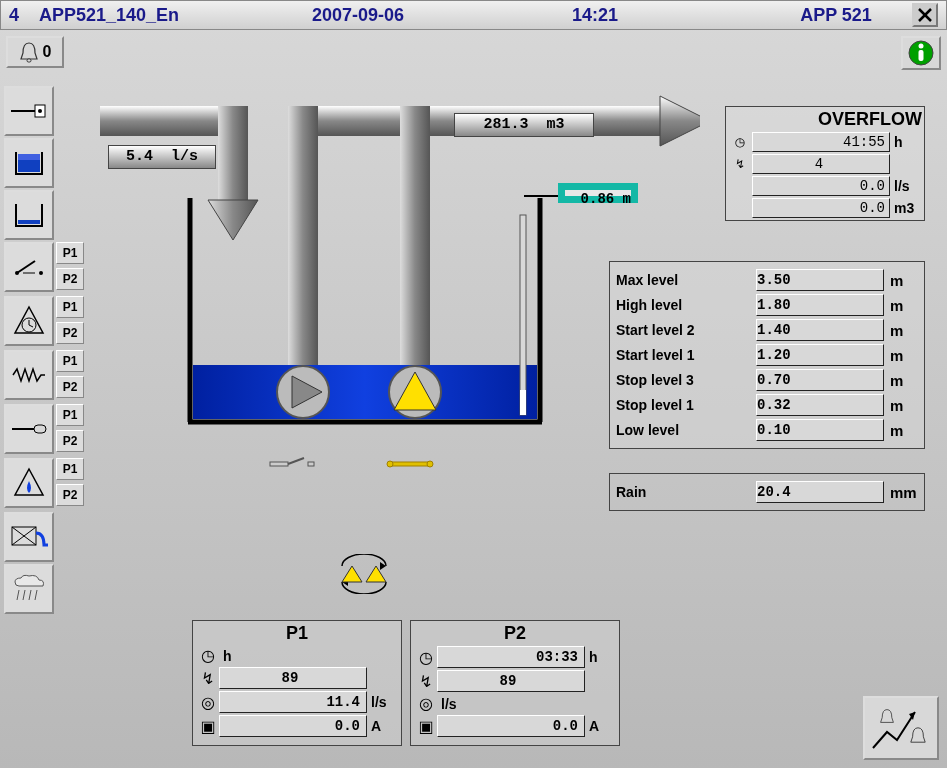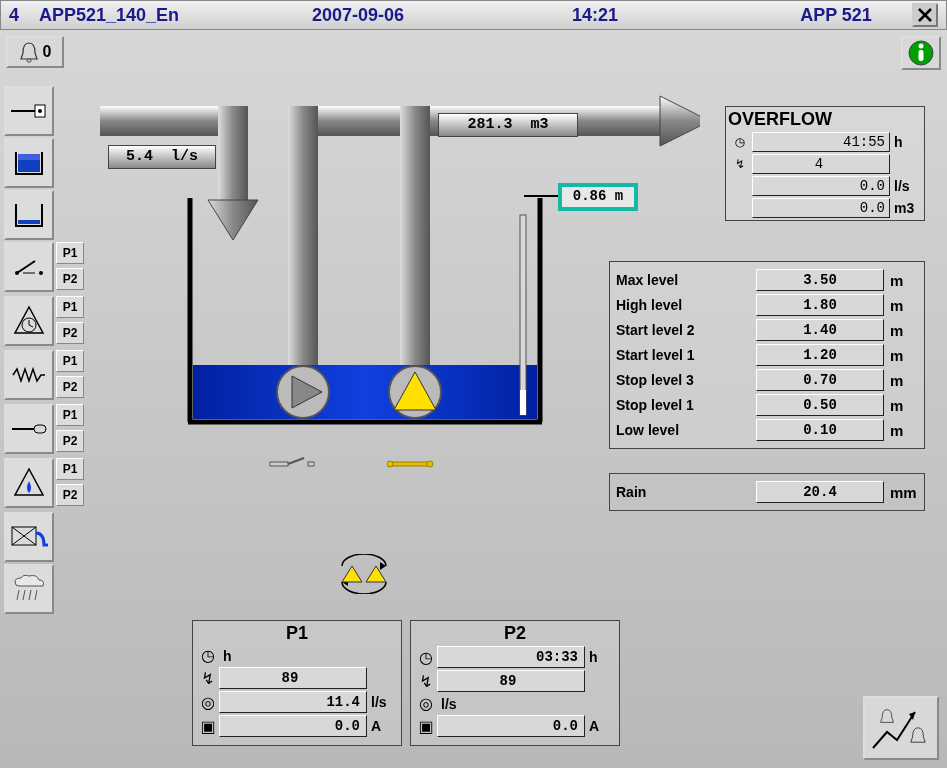--- a/index.html
+++ b/index.html
@@ -63,45 +63,45 @@
   
   .flow-in-box {
     position:absolute; top:113px; left:108px;
     width:108px; height:24px;
     background:linear-gradient(to bottom,#fff,#888);
     border:1px solid #444;
     text-align:center; font-family:'Courier New',monospace;
     font-weight:bold; font-size:15px; line-height:22px;margin-top:32px;
   }
   .flow-out-box {
-    position:absolute; top:113px; left:438px;
+    position:absolute; top:113px; left:454px;
     width:140px; height:24px;
     background:linear-gradient(to bottom,#fff,#888);
     border:1px solid #444;
     text-align:center; font-family:'Courier New',monospace;
     font-weight:bold; font-size:15px; line-height:22px;
   }
   .level-box {
     position:absolute; top:183px; left:558px;
-    width:80px; height:28px;
-    border:4px solid #14b8a6; background:#e8e8e8;
-    text-align:center; font-family:'Courier New',monospace;
+    width:80px; height:20px;
+    border:7px solid #14b8a6; background:#e8e8e8;
+    text-align:right; font-family:'Courier New',monospace;
     font-weight:bold; font-size:14px; line-height:18px;
   }
   
   .tank-svg { position:absolute; top:90px; left:100px; }
   
   .overflow-panel {
     position:absolute; top:106px; right:22px;
     width:200px;
     border:1px solid #444;
     background:rgba(220,220,220,0.5);
     padding:2px;
   }
-  .overflow-title { font-weight:bold; text-align:left; font-size:18px; }
+  .overflow-title { font-weight:bold; text-align:right; font-size:18px; }
   .of-row { display:flex; align-items:center; margin-top:2px; }
   .of-icon { width:24px; text-align:center; font-size:12px; }
   .of-val {
     flex:1; border:1px solid #222; border-top-color:#fff; border-left-color:#fff;
     background:#d8d8d8; height:20px;
     font-family:'Courier New',monospace; font-weight:normal; font-size:14px;
     text-align:right; padding-right:4px; line-height:18px;
   }
   .of-unit { width:32px; font-weight:bold; padding-left:4px; font-size:14px; }
   
@@ -109,21 +109,21 @@
     position:absolute; top:261px; right:22px;
     width:316px; border:1px solid #444; padding:4px 6px;
     background:rgba(218,218,218,0.4);
   }
   .lv-row { display:flex; align-items:center; margin:3px 0; }
   .lv-label { width:140px; font-weight:bold; font-size:14px; }
   .lv-val {
     flex:1; border:1px solid #222; border-top-color:#fff; border-left-color:#fff;
     background:#d8d8d8; height:22px;
     font-family:'Courier New',monospace; font-weight:bold; font-size:14px;
-    text-align:center; line-height:20px;
+    text-align:left; line-height:20px;
   }
   .lv-unit { width:34px; font-weight:bold; padding-left:6px; font-size:15px; }
   .rain-panel {
     position:absolute; top:473px; right:22px;
     width:316px; border:1px solid #444; padding:4px 6px;
   }
   
   .pump-panel {
     position:absolute; top:620px;
     width:210px; border:1px solid #444; padding:2px 4px 6px 4px;
@@ -427,21 +427,21 @@
       <div class="lv-val">1.20</div>
       <span class="lv-unit">m</span>
     </div>
     <div class="lv-row">
       <span class="lv-label">Stop level 3</span>
       <div class="lv-val">0.70</div>
       <span class="lv-unit">m</span>
     </div>
     <div class="lv-row">
       <span class="lv-label">Stop level 1</span>
-      <div class="lv-val">0.50</div>
+      <div class="lv-val">0.32</div>
       <span class="lv-unit">m</span>
     </div>
     <div class="lv-row">
       <span class="lv-label">Low level</span>
       <div class="lv-val">0.10</div>
       <span class="lv-unit">m</span>
     </div>
   </div>
 
 <div class="rain-panel">

